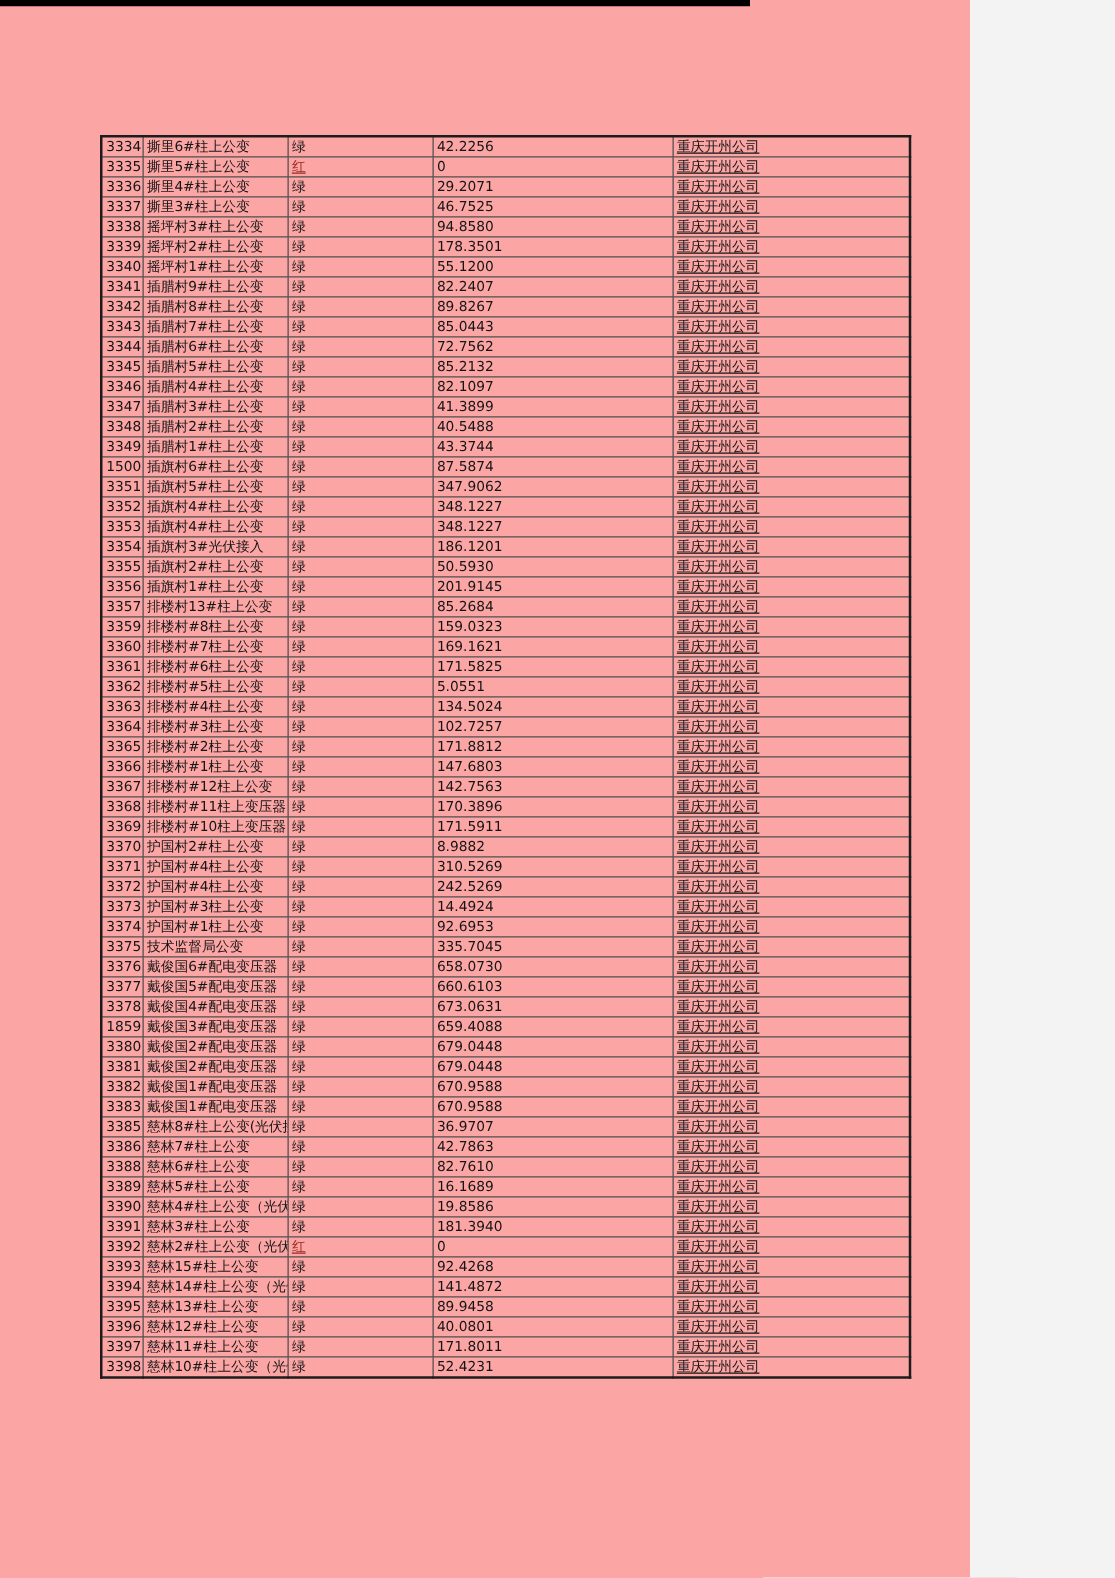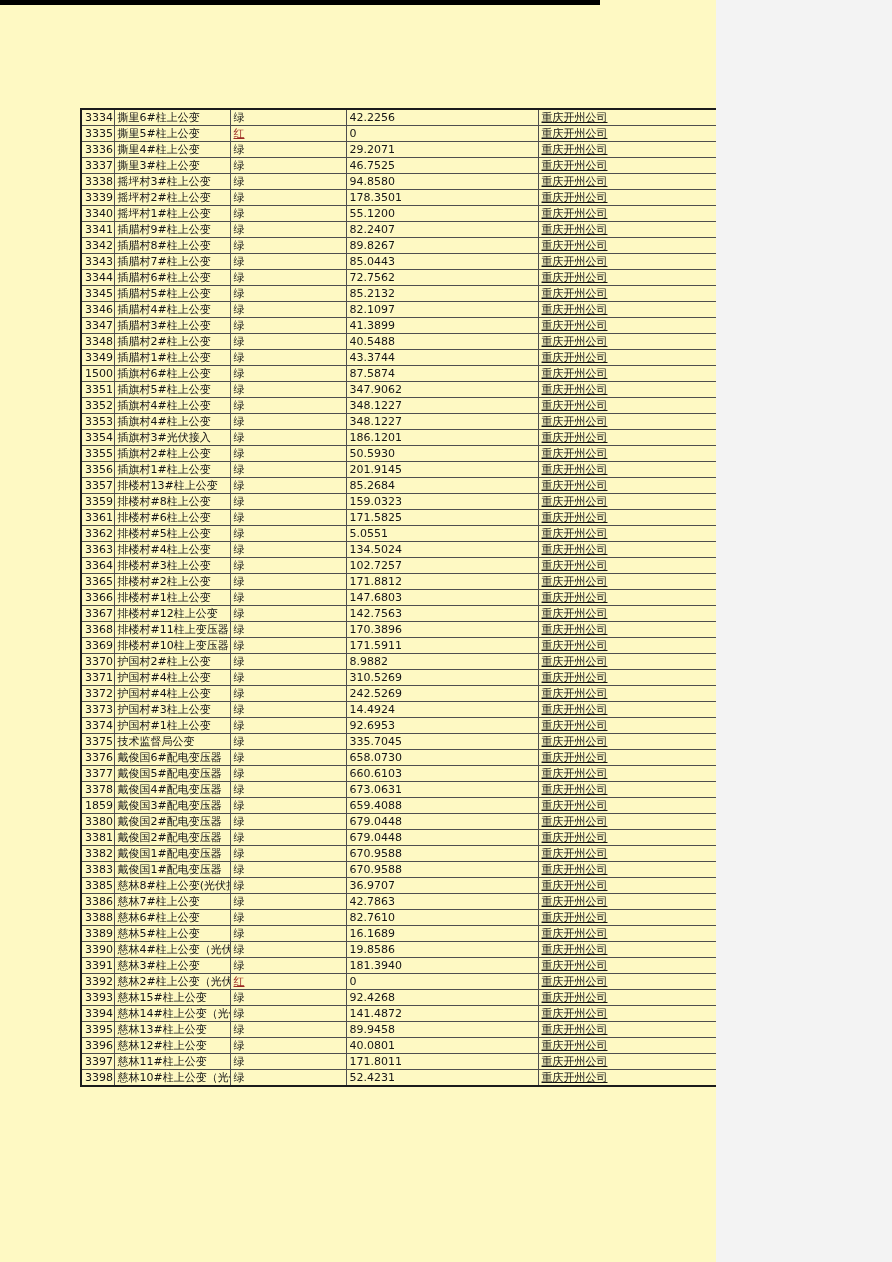--- a/index.html
+++ b/index.html
@@ -1,20 +1,20 @@
 <!DOCTYPE html>
 <html><head>
 <meta charset="utf-8">
 <style>
   html, body { margin: 0; padding: 0; background: #f3f3f3; }
   .page {
     position: relative;
-    width: 716px;
+    width: 776px;
     height: 1262px;
-    background: #fef9c3;
+    background: #fca5a5;
     overflow: hidden;
     font-family: "DejaVu Sans", "Liberation Sans", sans-serif;
   }
   .topbar {
     position: absolute;
     top: 0; left: 0;
     width: 600px; height: 5px;
     background: #000000;
   }
   table.grid {
@@ -232,20 +232,27 @@
     <td class="c-company">重庆开州公司</td>
   </tr>
         <tr>
     <td class="c-id">3359</td>
     <td class="c-name">排楼村#8柱上公变</td>
     <td class="c-status">绿</td>
     <td class="c-value">159.0323</td>
     <td class="c-company">重庆开州公司</td>
   </tr>
         <tr>
+    <td class="c-id">3360</td>
+    <td class="c-name">排楼村#7柱上公变</td>
+    <td class="c-status">绿</td>
+    <td class="c-value">169.1621</td>
+    <td class="c-company">重庆开州公司</td>
+  </tr>
+        <tr>
     <td class="c-id">3361</td>
     <td class="c-name">排楼村#6柱上公变</td>
     <td class="c-status">绿</td>
     <td class="c-value">171.5825</td>
     <td class="c-company">重庆开州公司</td>
   </tr>
         <tr>
     <td class="c-id">3362</td>
     <td class="c-name">排楼村#5柱上公变</td>
     <td class="c-status">绿</td>

